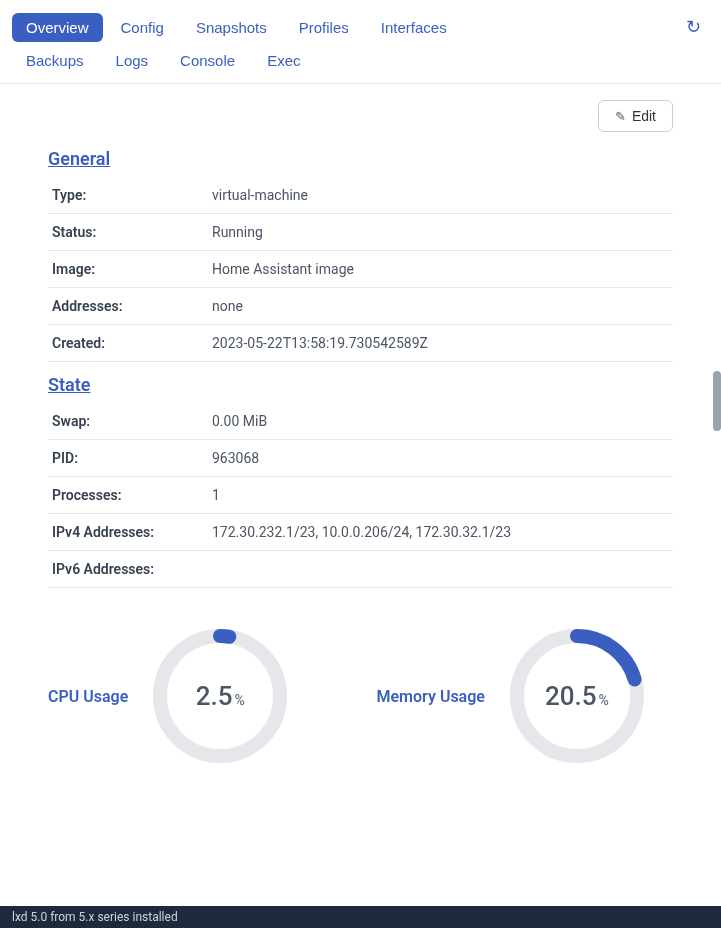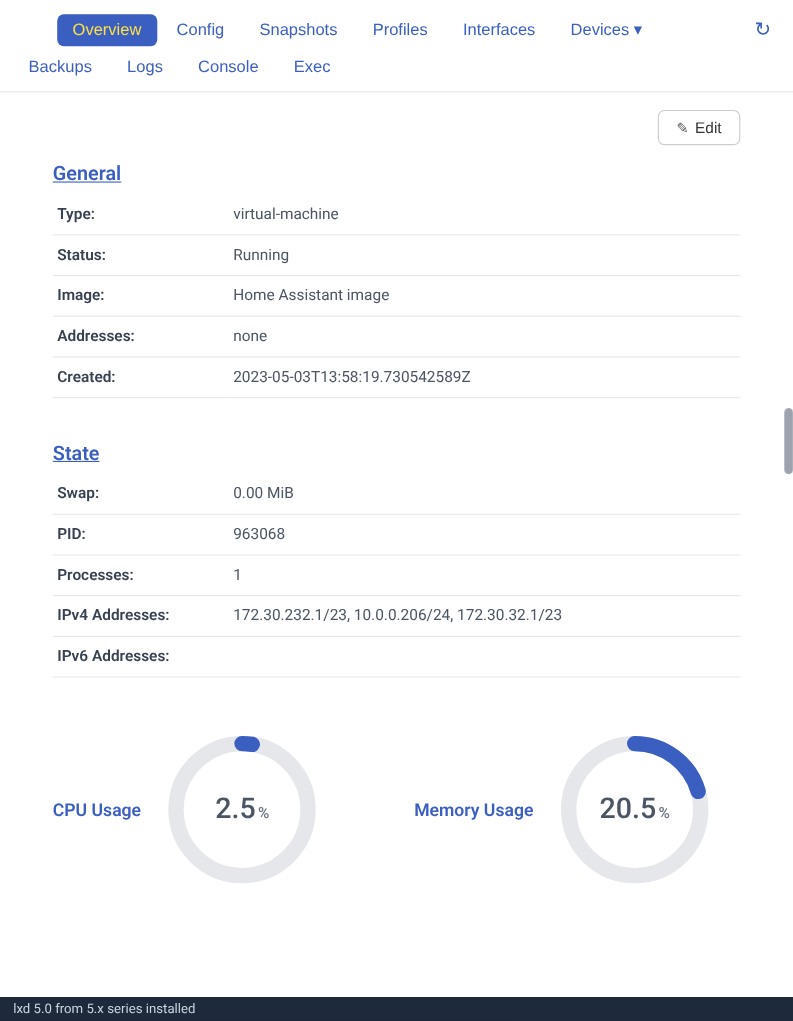--- a/index.html
+++ b/index.html
@@ -41,22 +41,21 @@
       border-radius: 6px;
       cursor: pointer;
       font-size: 15px;
       color: #3b5fc0;
       background: transparent;
       border: none;
       font-weight: 500;
     }
     .nav-tab.active {
       background: #3b5fc0;
-      color: #fde047;
-      margin-left: 40px;
+      color: #ffffff;
     }
     .nav-tab-devices {
       display: flex;
       align-items: center;
       gap: 4px;
     }
     .refresh-btn {
       margin-left: auto;
       background: transparent;
       border: none;
@@ -100,21 +99,21 @@
       font-weight: 600;
       color: #3b5fc0;
       margin-bottom: 8px;
       text-decoration: underline;
     }
 
     
     .info-table {
       width: 100%;
       border-collapse: collapse;
-      margin-bottom: 40px;
+      margin-bottom: 12px;
     }
     .info-table tr {
       border-bottom: 1px solid #e5e7eb;
     }
     .info-table td {
       padding: 10px 4px;
       font-size: 14px;
       vertical-align: top;
     }
     .info-table td:first-child {
@@ -207,24 +206,20 @@
 </head>
 <body>
 
 <div class="top-nav">
   <div class="nav-row1">
     <button class="nav-tab active">Overview</button>
     <button class="nav-tab">Config</button>
     <button class="nav-tab">Snapshots</button>
     <button class="nav-tab">Profiles</button>
     <button class="nav-tab">Interfaces</button>
-    <button class="nav-tab nav-tab-devices">
-      <span>Devices</span>
-      <span>▾</span>
-    </button>
     <button class="refresh-btn" title="Refresh">
       <span>↻</span>
     </button>
   </div>
   <div class="nav-row2">
     <button class="nav-tab">Backups</button>
     <button class="nav-tab">Logs</button>
     <button class="nav-tab">Console</button>
     <button class="nav-tab">Exec</button>
   </div>
@@ -253,21 +248,21 @@
     <tr>
       <td>Image:</td>
       <td class="link-style">Home Assistant image</td>
     </tr>
     <tr>
       <td>Addresses:</td>
       <td>none</td>
     </tr>
     <tr>
       <td>Created:</td>
-      <td>2023-05-03T13:58:19.730542589Z</td>
+      <td>2023-05-22T13:58:19.730542589Z</td>
     </tr>
   </tbody>
     </table>
 
   <div class="state-section">
     <div class="section-heading">State</div>
     <table class="info-table">
       <tbody>
       <tr>
         <td>Swap:</td>

